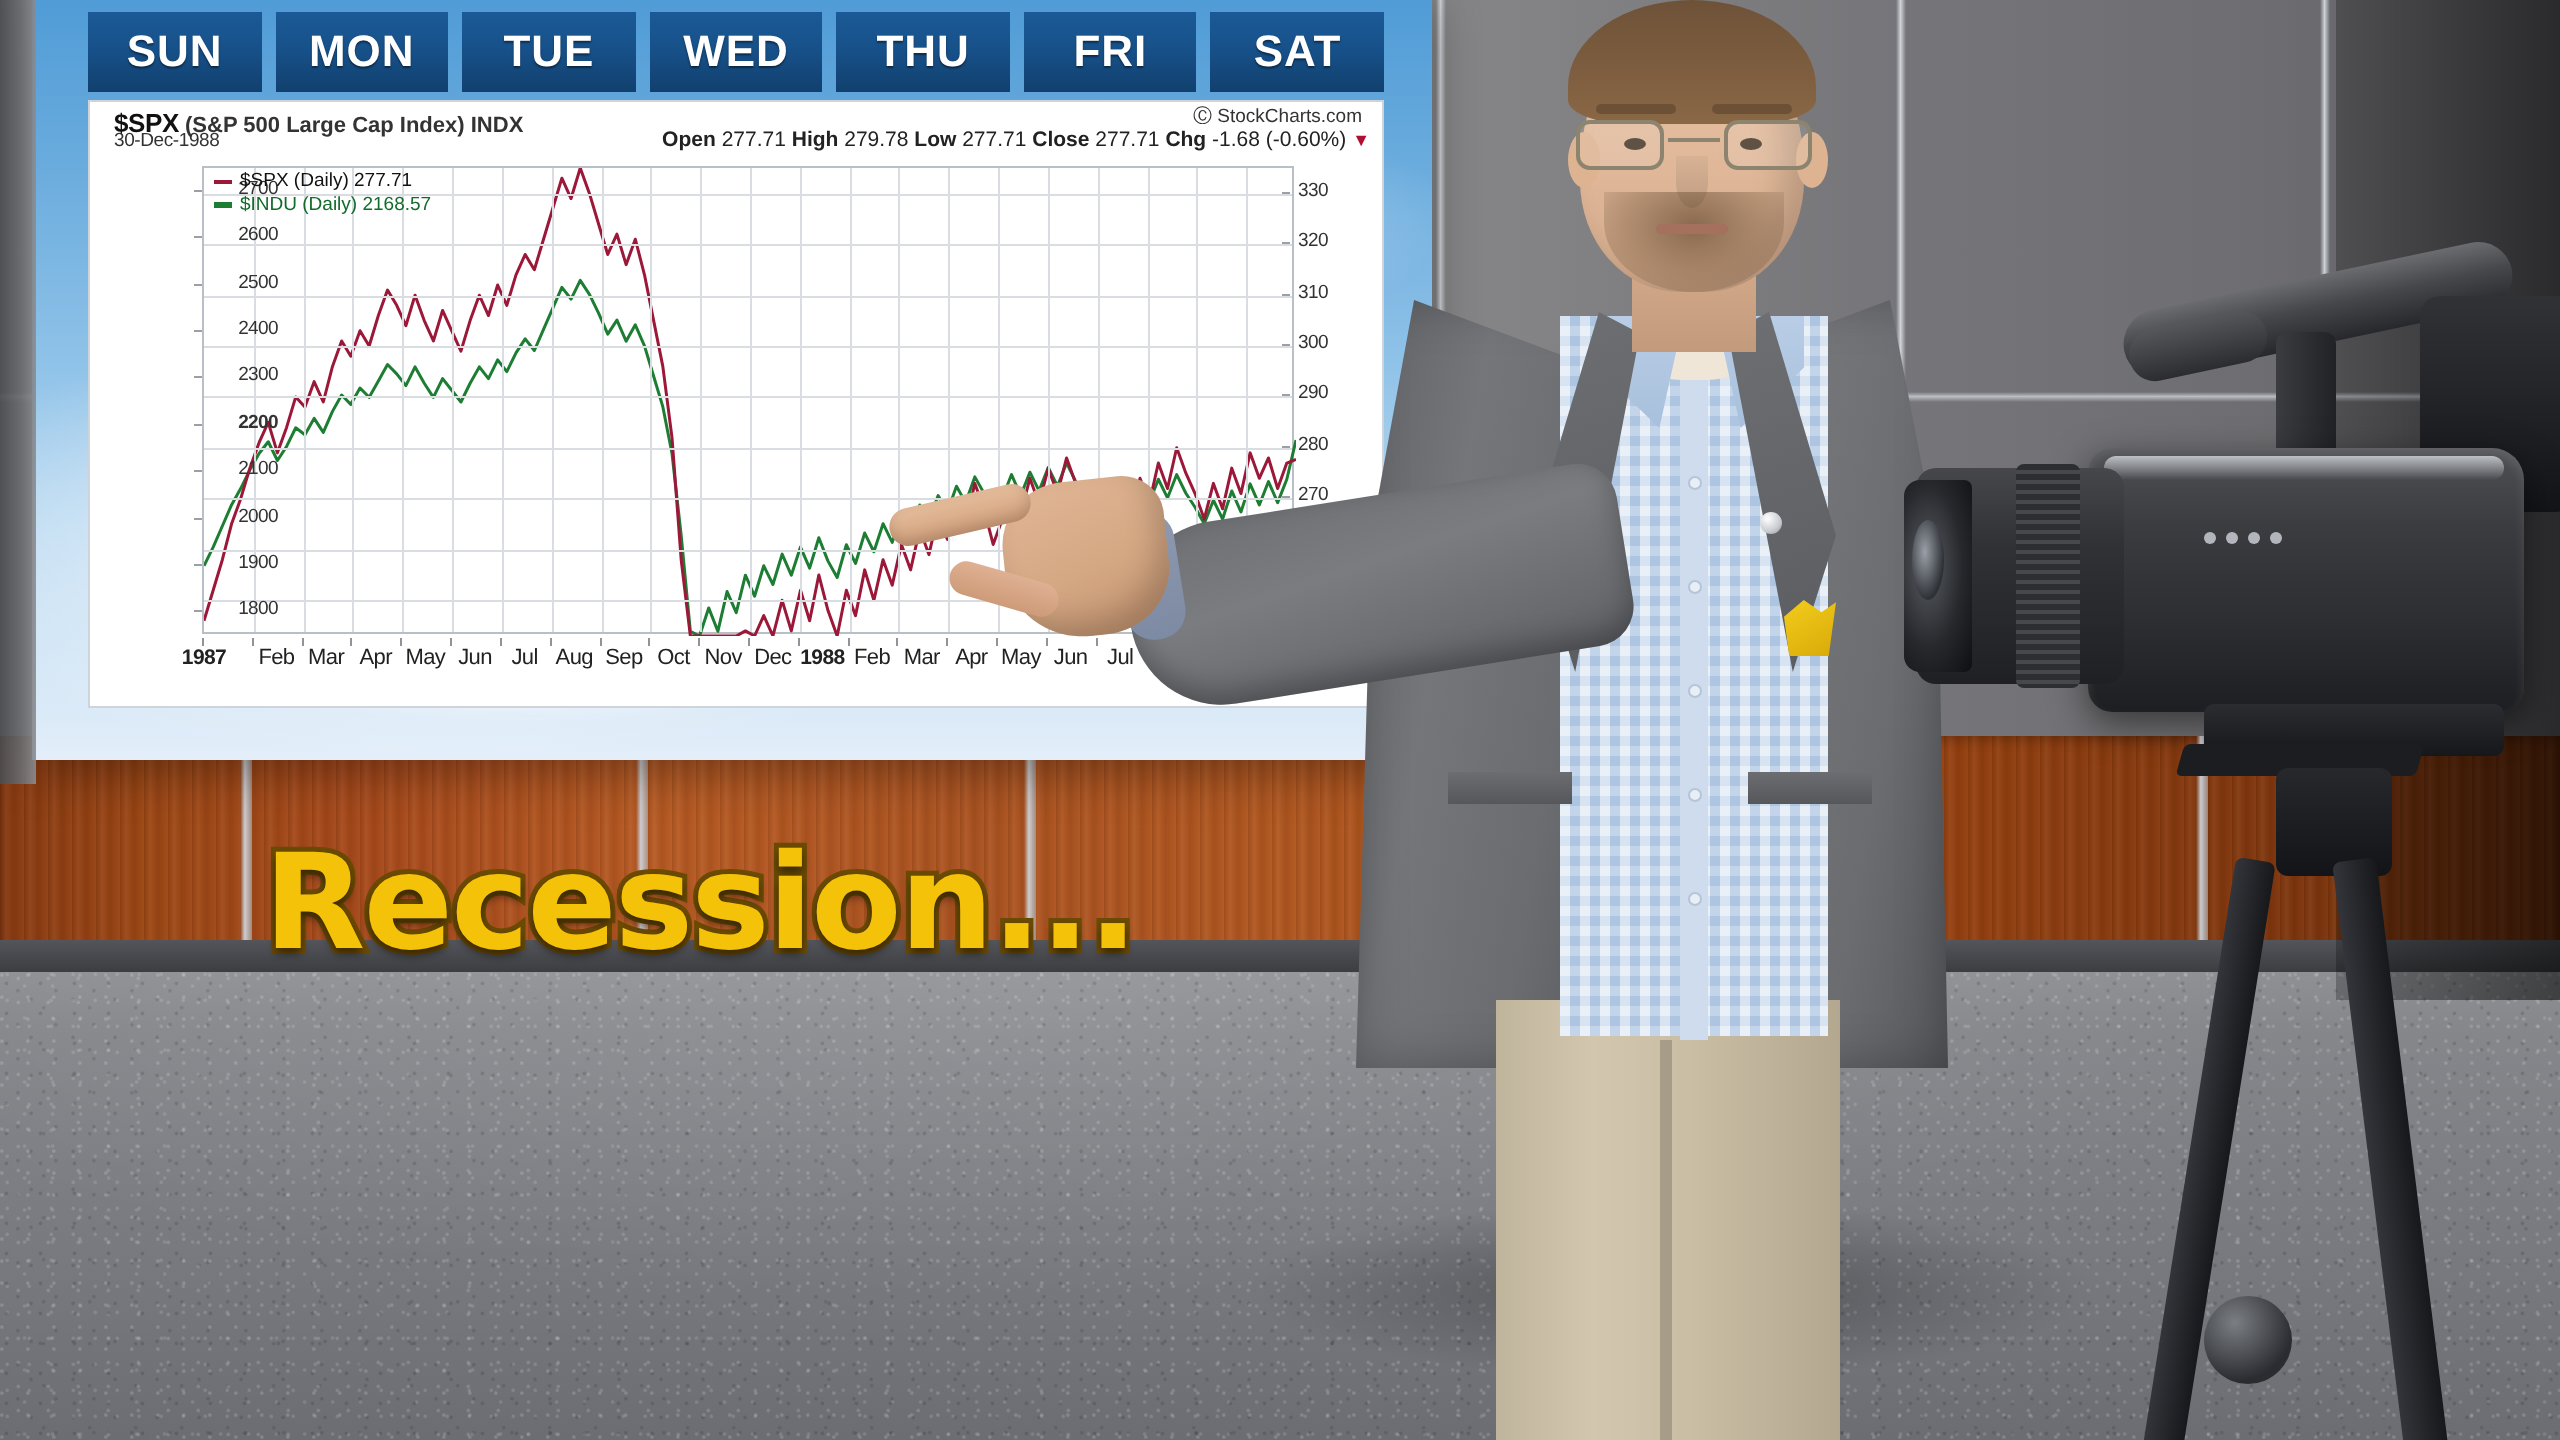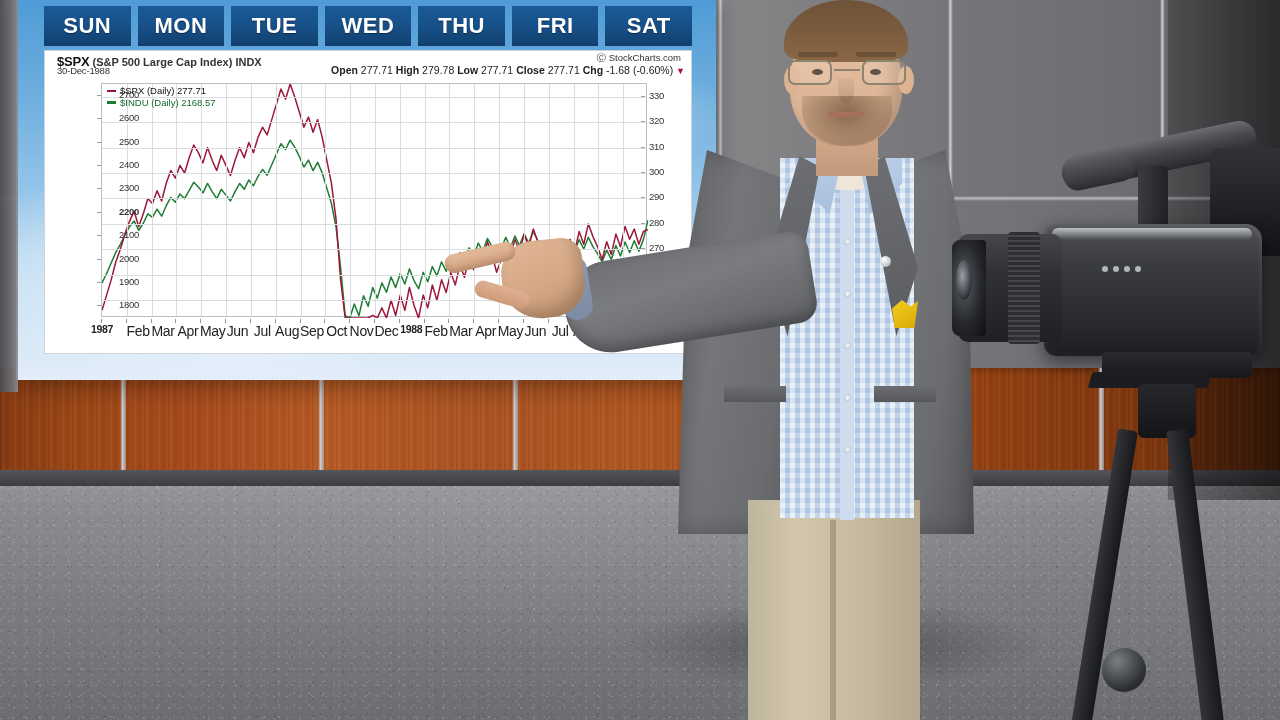--- a/index.html
+++ b/index.html
@@ -140,21 +140,21 @@
   .grid-h { position: absolute; left: 0; height: 1px; width: 100%; background: #d9dde2; }
 
   .legend-box { position: absolute; left: 62px; top: 6px; font-size: 9.5px; line-height: 11.5px; }
   .legend-row { display: flex; align-items: center; gap: 4px; white-space: nowrap; }
   .lg-dash { display: inline-block; width: 9px; height: 2.5px; }
   .lg-txt-spx { color: #111; }
   .lg-txt-indu { color: #116b2a; }
 
   .xaxis { position: absolute; left: 56px; top: 240px; width: 546px; height: 22px; }
   .xlab {
-    position: absolute; top: 4px; font-size: 14px; color: #222; letter-spacing: -.3px;
+    position: absolute; top: 4px; font-size: 11px; color: #222; letter-spacing: -.3px;
     transform: translateX(-50%); white-space: nowrap;
   }
   .xlab.yr { font-weight: bold; font-size: 10.5px; }
   .xtick { position: absolute; top: 0; width: 1px; height: 4px; background: #8e949b; }
 
   
   .title-block {
     position: absolute; left: 0; top: 404px; width: 700px;
     text-align: center; pointer-events: none;
   }
@@ -569,20 +569,21 @@
             <div class="xlab" style="left: 508.773px;">Sep</div>
             <div class="xtick" style="left: 521.182px;"></div>
             <div class="xlab" style="left: 533.591px;">Oct</div>
           </div>
       </div>
 
     </div>
   </div>
 
   <div class="title-block">
+    <div class="title-line">Recession...</div>
   </div>
 
   <div class="presenter">
     <div class="p-jacket-l"></div>
     <div class="p-jacket-r"></div>
     <div class="p-pants"></div>
     <div class="p-pant-split"></div>
     <div class="p-shirt"></div>
     <div class="p-placket"></div>
     <div class="p-btn" style="top:238px"></div>

